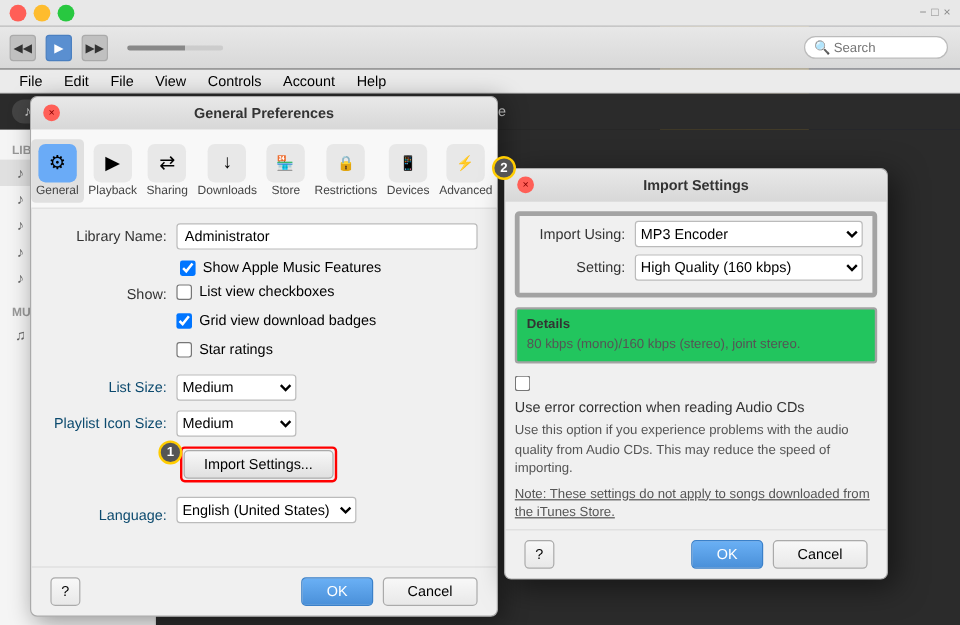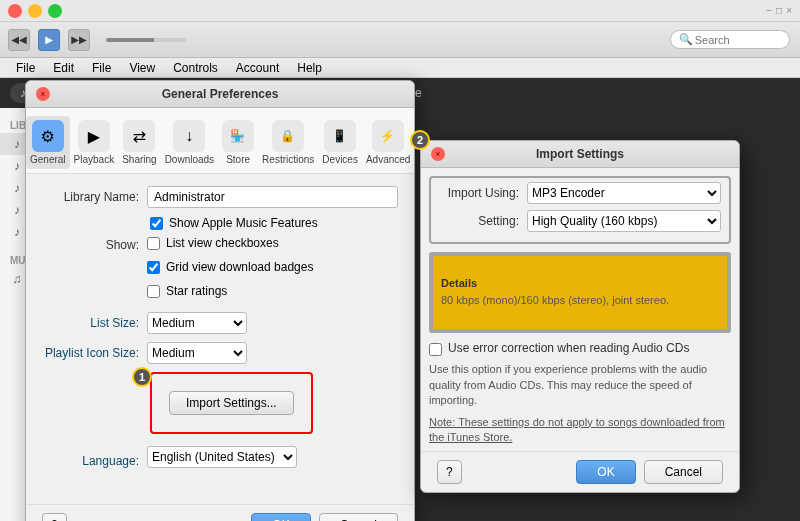--- a/index.html
+++ b/index.html
@@ -460,21 +460,21 @@
     }
 
     .badge-1 {
       background: #555;
       border: 2px solid #ffcc00;
     }
 
     .import-btn-highlight {
       border: 2px solid red;
       border-radius: 4px;
-      padding: 17px;
+      padding: 1px;
     }
 
     .import-btn {
       padding: 4px 16px;
       background: linear-gradient(to bottom, #f8f8f8, #e0e0e0);
       border: 1px solid #aaa;
       border-radius: 4px;
       font-size: 12px;
       cursor: pointer;
     }
@@ -524,21 +524,21 @@
       left: 420px;
       width: 320px;
       background: #f0f0f0;
       border: 1px solid #aaa;
       border-radius: 6px;
       box-shadow: 6px 6px 25px rgba(0,0,0,0.5);
       z-index: 20;
     }
 
     .import-section-highlight {
-      border: 2px solid #a3a3a3;
+      border: 4px solid #a3a3a3;
       border-radius: 4px;
       padding: 4px 8px;
       margin: 8px;
     }
 
     .import-row {
       display: flex;
       align-items: center;
       margin-bottom: 6px;
       gap: 8px;
@@ -555,23 +555,23 @@
       flex: 1;
       height: 22px;
       border: 1px solid #bbb;
       border-radius: 3px;
       font-size: 12px;
       background: white;
     }
 
     .details-box {
       margin: 8px;
-      padding: 21px 8px;
-      background: #eab308;
-      border: 4px solid #a3a3a3;
+      padding: 6px 8px;
+      background: #22c55e;
+      border: 2px solid #a3a3a3;
       border-radius: 3px;
     }
 
     .details-title {
       font-size: 11px;
       font-weight: bold;
       color: #333;
       margin-bottom: 4px;
     }
 
@@ -579,20 +579,21 @@
       font-size: 11px;
       color: #555;
       line-height: 1.4;
     }
 
     .error-row {
       display: flex;
       align-items: flex-start;
       gap: 6px;
       margin: 6px 8px;
+      flex-direction: column;
     }
 
     .note-box {
       margin: 6px 8px;
       font-size: 11px;
       color: #555;
       line-height: 1.4;
     }
 
     .circle-badge-2 {

